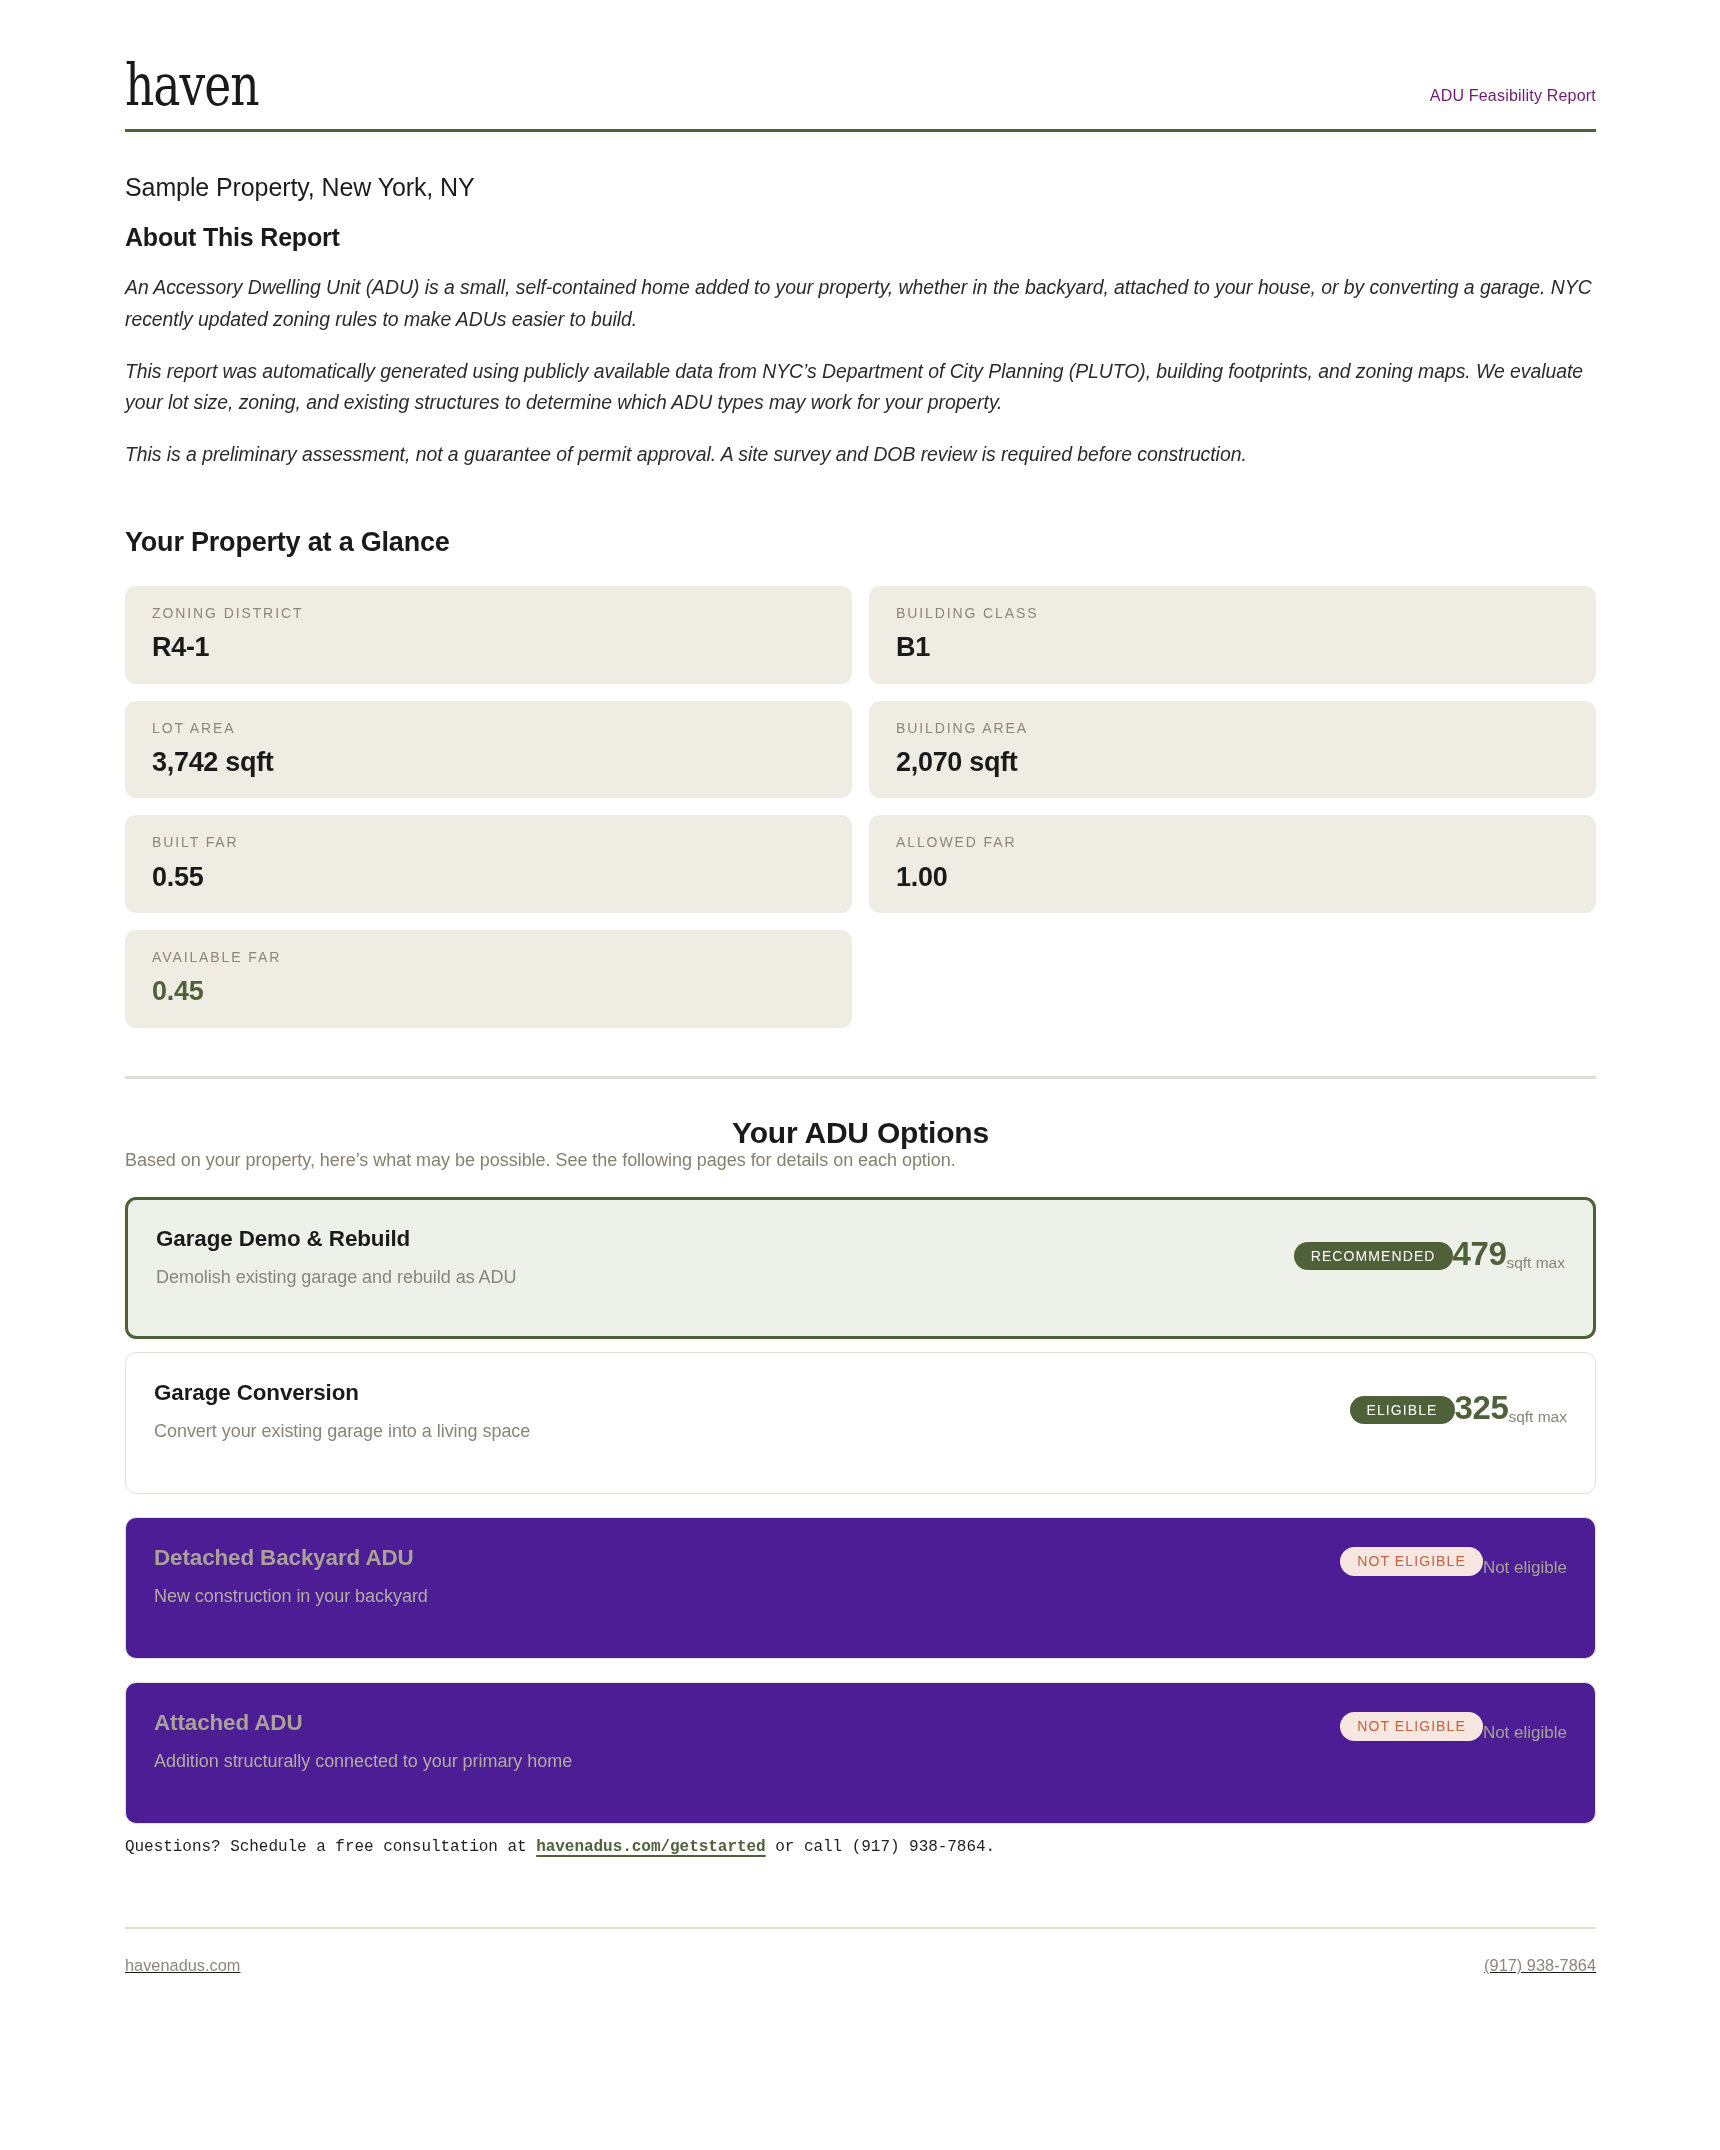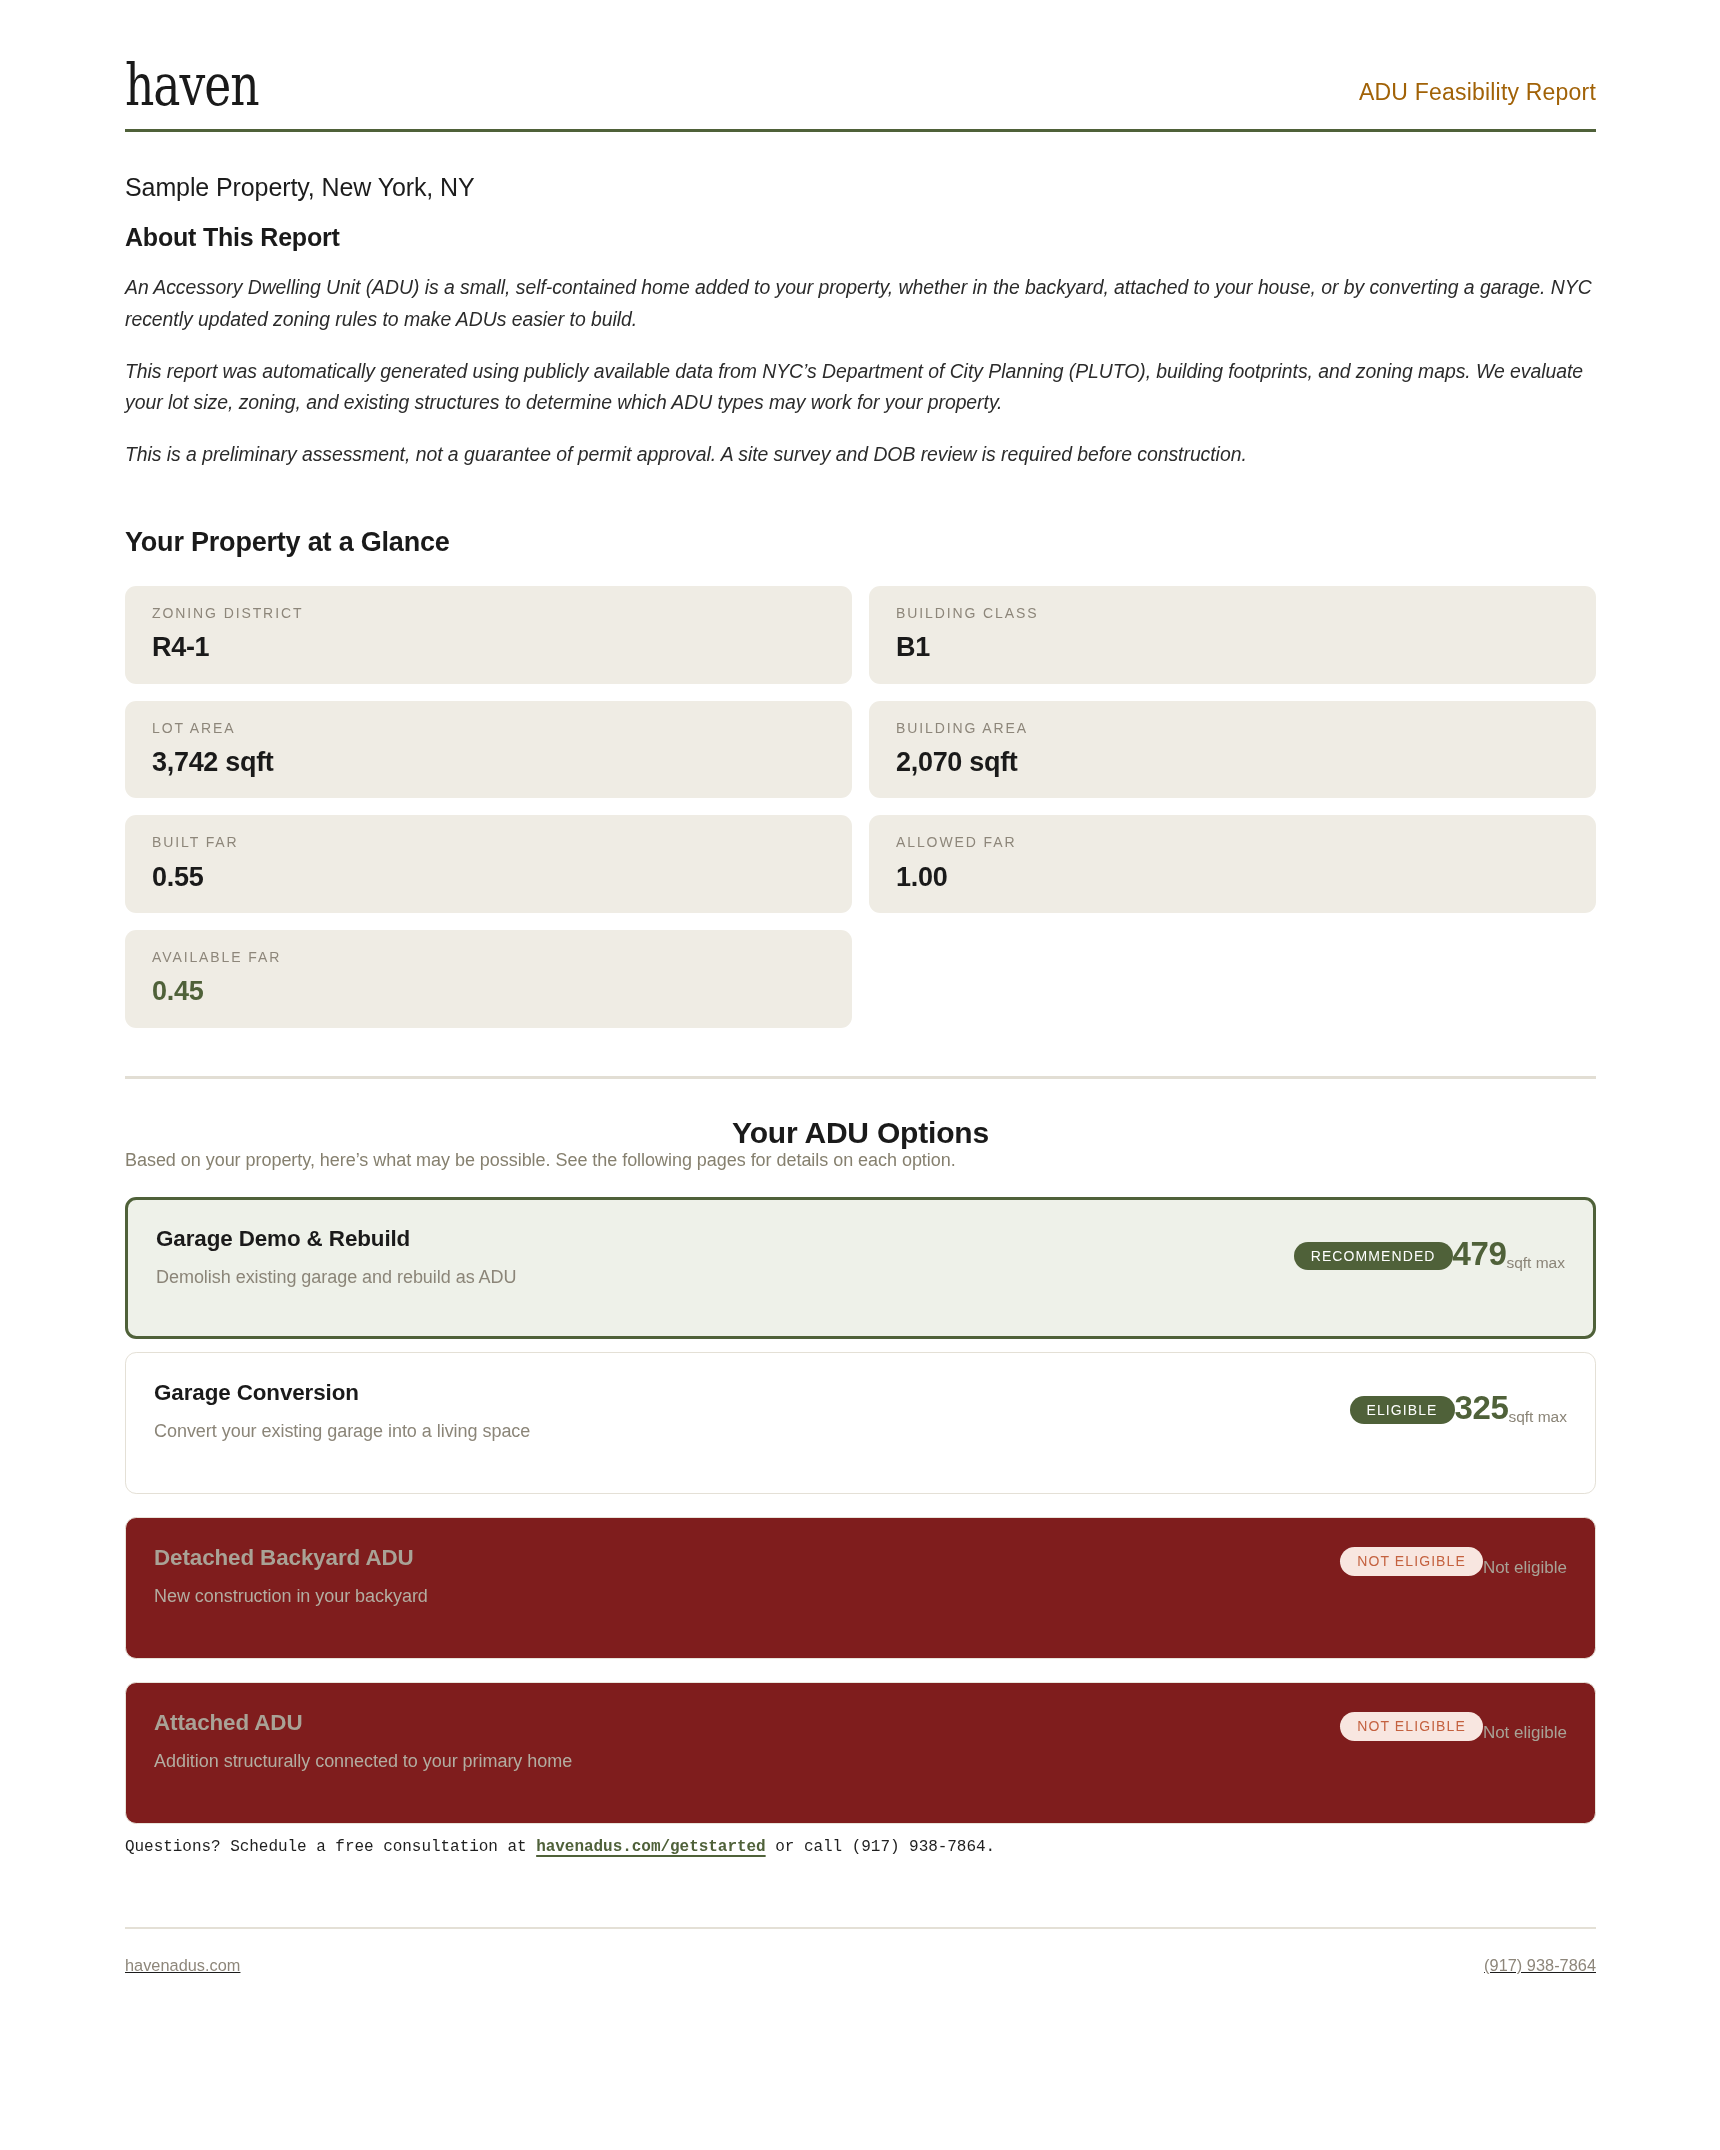--- a/index.html
+++ b/index.html
@@ -37,22 +37,22 @@
     font-size: 57px;
     font-weight: 400;
     letter-spacing: -1.3px;
     color: #1a1a1a;
     line-height: 0.84;
     transform: scaleX(0.80);
     transform-origin: left bottom;
   }
 
   .header-title {
-    font-size: 23px;
-    color: #a16207;
+    font-size: 16px;
+    color: #701a75;
     letter-spacing: 0.2px;
     line-height: 1;
     padding-bottom: 6px;
   }
 
   .header-rule {
     height: 3.4px;
     background: #4f6139;
     margin: 19px 125px 0 125px;
   }
@@ -164,21 +164,21 @@
     background: #ffffff;
     border: 1.7px solid #e4e0d6;
   }
 
   .option-card.recommended {
     background: #eef1e9;
     border: 3px solid #4f6139;
   }
 
   .option-card.ineligible {
-    background: #7f1d1d;
+    background: #4c1d95;
     border: 1.7px solid #e8e4da;
     margin-top: 23px;
   }
 
   .option-inner {
     display: flex;
     justify-content: space-between;
     align-items: flex-start;
   }
 

